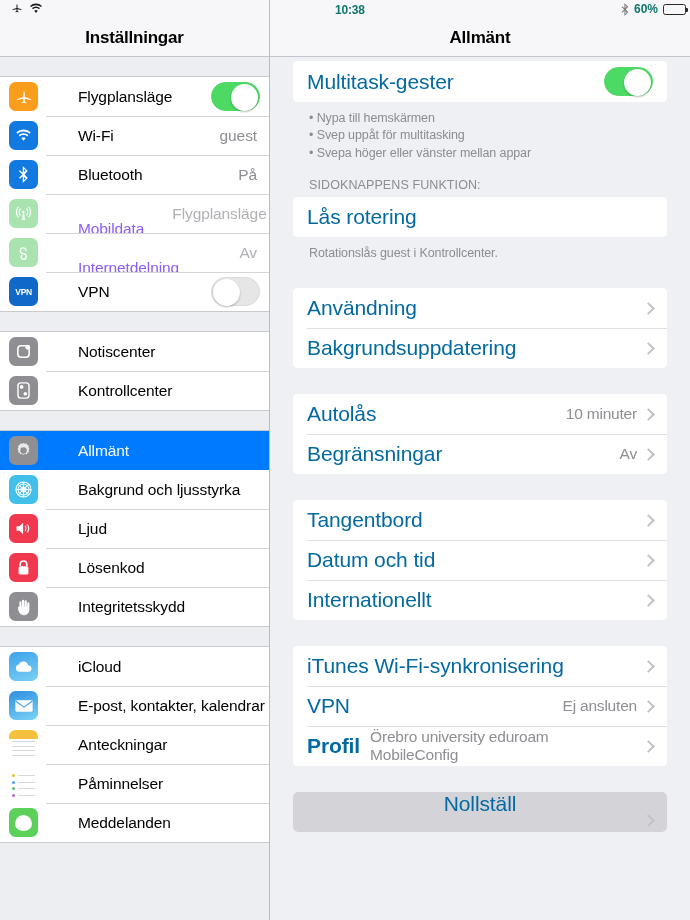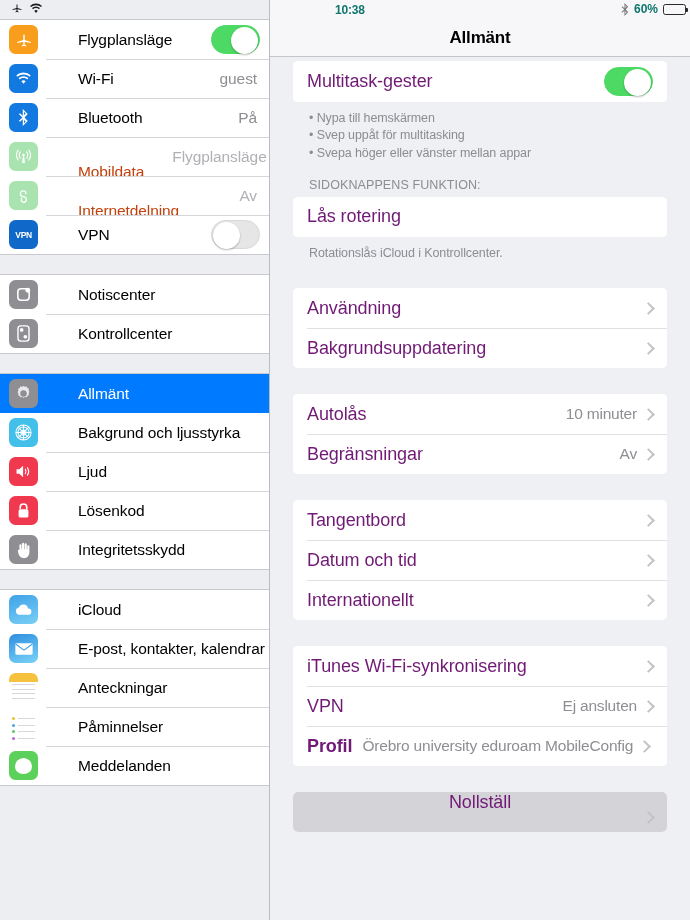--- a/index.html
+++ b/index.html
@@ -45,21 +45,21 @@
   }
   .side-row.selected { background:#007aff; }
   .side-row + .side-row::before {
     content:""; position:absolute; left:46px; right:0; top:0; height:1px; background:#d5d6da;
   }
   .side-row.selected::before, .side-row.selected + .side-row::before { background:transparent; }
   .side-icon { width:29px; height:29px; border-radius:6.5px; flex:0 0 29px;
     display:flex; align-items:center; justify-content:center; position:relative; overflow:hidden; }
   .side-label { margin-left:12px; font-size:15.5px; color:#000; letter-spacing:-0.1px; }
   .side-row.selected .side-label { color:#fff; }
-  .side-row.disabled .side-label { color:#c2410c;margin-top:30px; }
+  .side-row.disabled .side-label { color:#8b5cf6;margin-top:30px; }
   .side-value {
     margin-left:auto; margin-right:12px; font-size:15.5px; color:#8e8e93; letter-spacing:-0.1px;
   }
   .side-row.disabled .side-value { color:#b0b0b5; }
 
   
   .toggle { margin-left:auto; margin-right:9px; width:49px; height:29px; border-radius:15px; position:relative;
     background:#e6e6e6; border:1px solid #d9d9d9; }
   .toggle.on { background:#4cd964; border-color:#4cd964; }
   .toggle .knob { position:absolute; top:1px; width:27px; height:27px; border-radius:50%;
@@ -78,24 +78,24 @@
 
   .card { background:#fff; border-radius:5px; overflow:hidden; margin-bottom:0; }
   .card-row {
     min-height:40px; display:flex; align-items:center; padding:0 14px;
     position:relative; background:#fff;
   }
   .card-row.pressed { background:#d4d4d8;flex-direction:column; }
   .card-row + .card-row::before {
     content:""; position:absolute; left:14px; right:0; top:0; height:1px; background:#dfe0e3;
   }
-  .card-label { font-size:18px; color:#701a75; letter-spacing:-0.1px; }
+  .card-label { font-size:21px; color:#0369a1; letter-spacing:-0.1px; }
   .card-label.bold { font-weight:bold; }
   .card-value { margin-left:auto; font-size:15.5px; color:#8e8e93; letter-spacing:-0.2px; padding-right:7px; }
-  .card-value.inline { margin-left:10px;text-align:center; }
+  .card-value.inline { margin-left:10px; }
   .chev { width:9px; height:9px; border-right:2px solid #c3c3c7; border-top:2px solid #c3c3c7;
     transform:rotate(45deg); flex:0 0 9px; }
   .chev.end { margin-left:auto; }
   .check { margin-left:auto; color:#007aff; font-size:19px; line-height:1; font-weight:bold; padding-right:3px;}
 
   .footer-text { padding:8px 16px 0 16px; font-size:12.5px; color:#8c8c91; line-height:1.38; letter-spacing:-0.1px; }
   .section-head { padding:16px 16px 5px 16px; font-size:12.5px; color:#8c8c91; letter-spacing:0.1px; text-transform:uppercase; }
   .spacer-20 { height:20px; }
   .spacer-26 { height:26px; }
 
@@ -153,20 +153,23 @@
       </span>
       <span>60%</span>
       <span class="bat-shell">
         <span class="bat-fill" style="width:60%"></span>
         <span class="bat-nub"></span>
       </span>
     </div>
   </div>
 
   <div class="sidebar">
+    <div class="side-header">
+      <div class="side-header-title">Inställningar</div>
+    </div>
 
     <div class="side-gap"></div>
 
     <div class="side-group">
       <div class="side-row">
         <span class="side-icon ic-airplane">
           <svg width="18" height="18" viewBox="0 0 24 24">
               <path fill="#fff" d="M21 14.5l-8-2.6V6.3c0-.9-.5-1.7-1-1.7s-1 .8-1 1.7v5.6l-8 2.6v1.6l8-1.8v3.9l-2.2 1.3v1.1l3.2-.8 3.2.8v-1.1L13 18.2v-3.9l8 1.8z"></path>
             </svg>
         </span>
@@ -392,21 +395,21 @@
         <div>• Svepa höger eller vänster mellan appar</div>
       </div>
 
       <div class="section-head">SIDOKNAPPENS FUNKTION:</div>
 
       <div class="card">
         <div class="card-row">
           <span class="card-label">Lås rotering</span>
         </div>
       </div>
-      <div class="footer-text">Rotationslås iCloud i Kontrollcenter.</div>
+      <div class="footer-text">Rotationslås guest i Kontrollcenter.</div>
 
       <div class="spacer-26"></div>
 
       <div class="card">
         <div class="card-row">
           <span class="card-label">Användning</span>
           <span class="chev end"></span>
         </div>
         <div class="card-row">
           <span class="card-label">Bakgrundsuppdatering</span>

